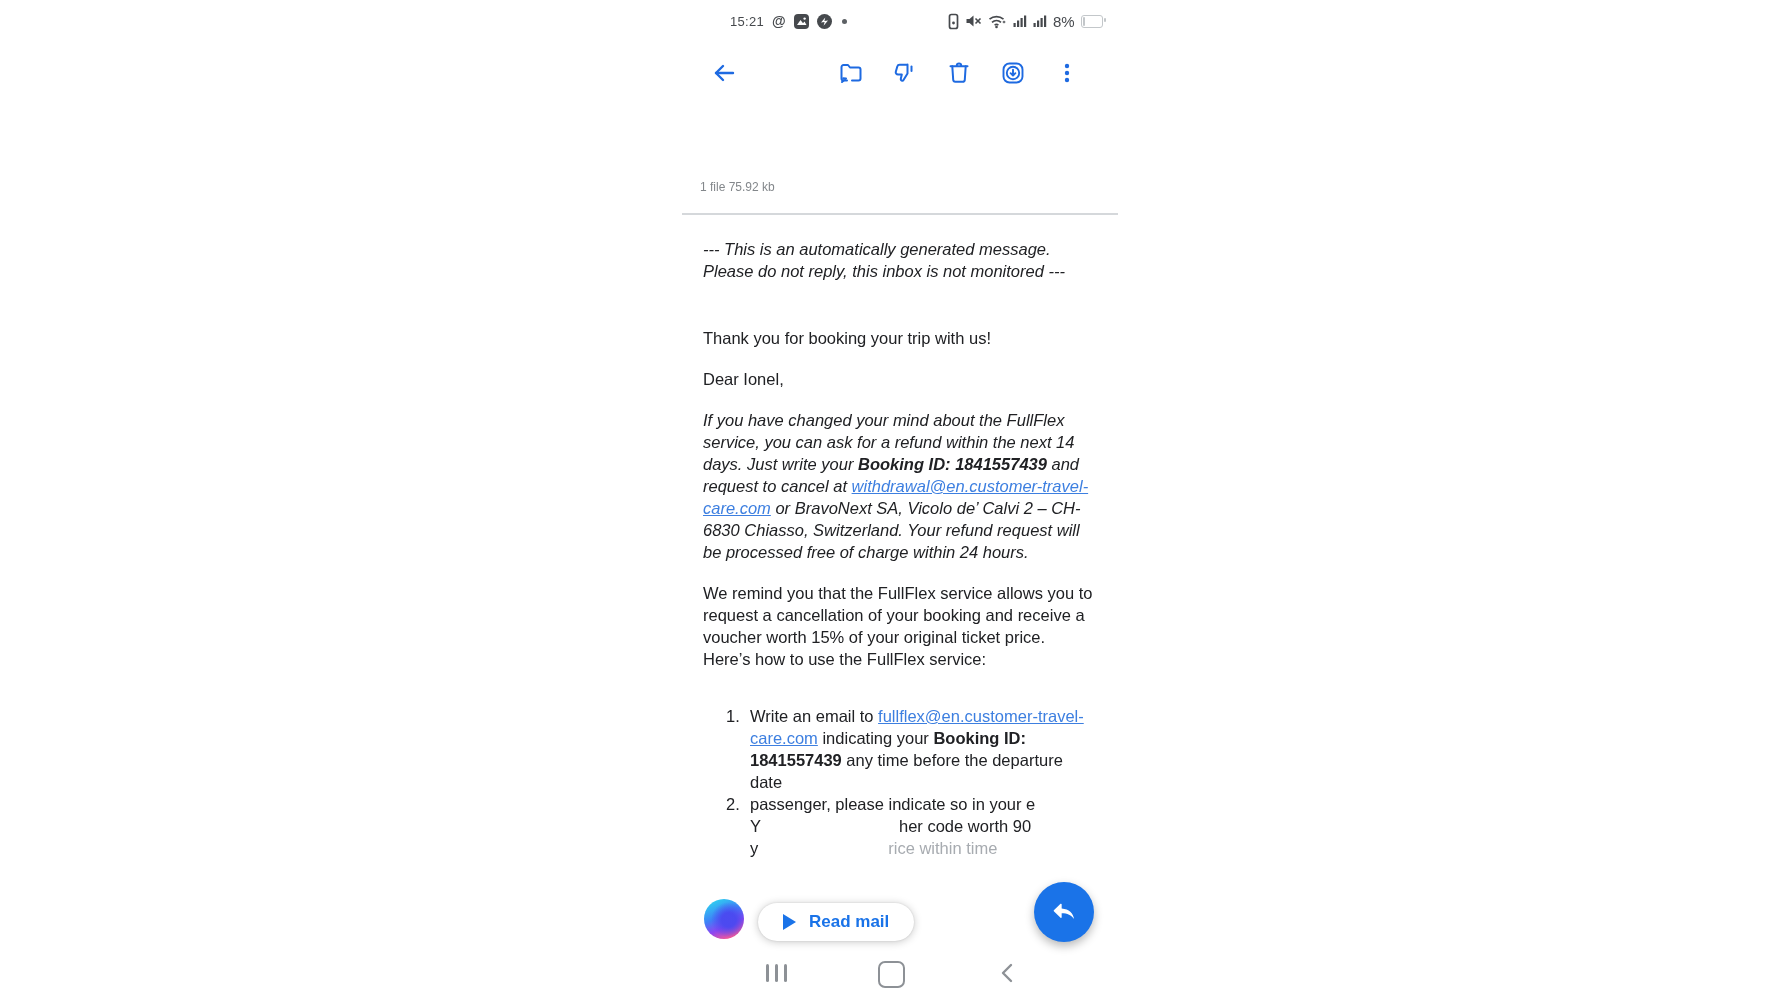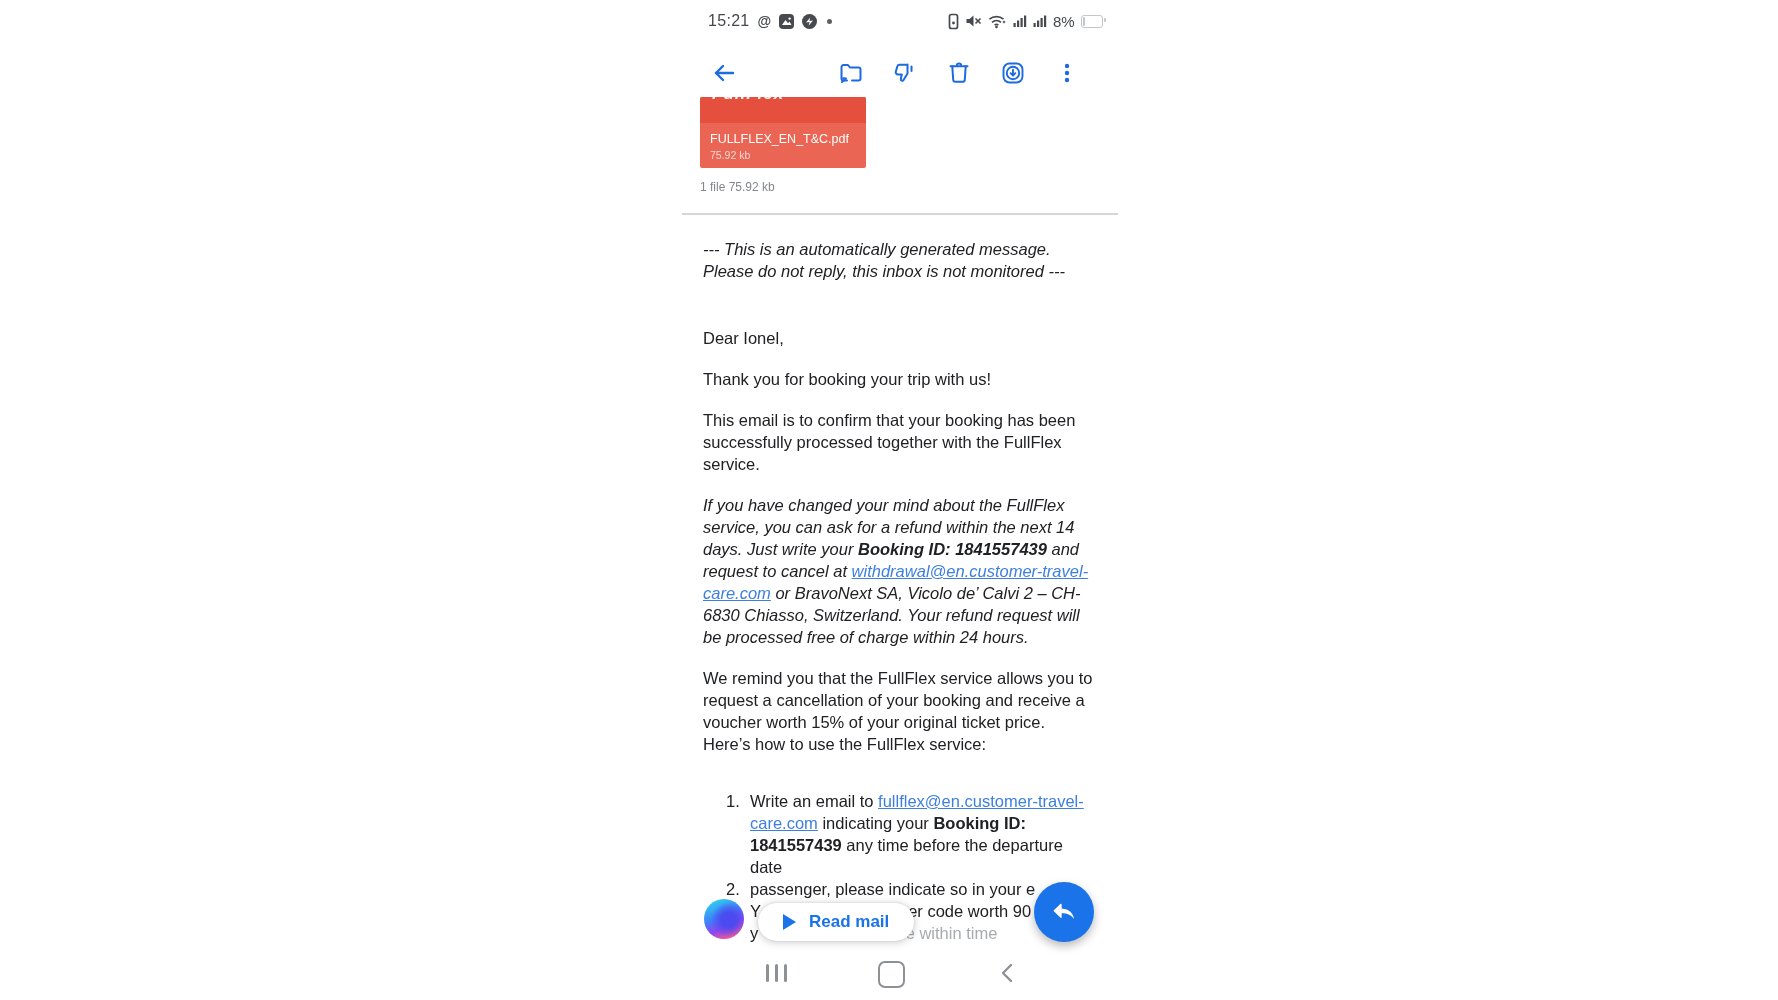--- a/index.html
+++ b/index.html
@@ -1,21 +1,21 @@
 <!DOCTYPE html>
 <html><head>
 <meta charset="utf-8">
 <style>
   html,body{margin:0;padding:0;background:#fff;}
   .canvas{position:relative;width:1778px;height:1000px;background:#ffffff;overflow:hidden;
           font-family:"Liberation Sans",sans-serif;color:#202124;}
 
   
   .status-left{position:absolute;left:708px;top:11px;height:20px;display:flex;align-items:center;gap:8px;color:#46494d;}
-  .status-time{font-size:16px;letter-spacing:.3px;}
+  .status-time{font-size:13px;letter-spacing:.3px;margin-left:22px;}
   .status-at{font-size:14px;font-weight:700;}
   .chip-sq{width:15px;height:15px;border-radius:4px;background:#46494d;position:relative;overflow:hidden;}
   .chip-sq svg{position:absolute;left:0;top:0;}
   .chip-ci{width:15px;height:15px;border-radius:50%;background:#46494d;position:relative;overflow:hidden;}
   .chip-ci svg{position:absolute;left:0;top:0;}
   .notif-dot{width:5px;height:5px;border-radius:50%;background:#5c6064;margin-left:2px;}
   .status-right{position:absolute;left:948px;top:10px;height:22px;display:flex;align-items:center;gap:6px;color:#46494d;}
   .status-pct{font-size:15px;}
   .batt{width:20px;height:11px;border:1.6px solid #c3c7ca;border-radius:3px;position:relative;}
   .batt:after{content:"";position:absolute;right:-4px;top:2.2px;width:2px;height:4.5px;background:#c3c7ca;border-radius:1px;}
@@ -164,35 +164,27 @@
       </svg>
     <svg class="tb-ic" viewBox="0 0 26 26">
         <g fill="#1e6ae1">
           <circle cx="13" cy="6" r="2.2"></circle>
           <circle cx="13" cy="13" r="2.2"></circle>
           <circle cx="13" cy="20" r="2.2"></circle>
         </g>
       </svg>
   </div>
 
-  <div class="attach-card">
-    <div class="card-band">
-        <span>FullFlex</span>
-      </div>
-    <div class="card-filename">FULLFLEX_EN_T&amp;C.pdf</div>
-    <div class="card-size">75.92 kb</div>
-  </div>
   <div class="attach-summary">1 file 75.92 kb</div>
   <div class="divider"></div>
 
   <div class="email-body">
     <p class="p-disclaimer">--- This is an automatically generated message. Please do not reply, this inbox is not monitored ---</p>
+    <p>Thank you for booking your trip with us!</p>
     <p>Dear Ionel,</p>
-    <p>Thank you for booking your trip with us!</p>
-    <p>This email is to confirm that your booking has been successfully processed together with the FullFlex service.</p>
     <p class="p-italic"><span>If you have changed your mind about the FullFlex service, you can ask for a refund within the next 14 days. Just write your </span><b>Booking ID: 1841557439</b><span> and request to cancel at </span><a>withdrawal@en.customer-travel-care.com</a><span> or BravoNext SA, Vicolo de’ Calvi 2 – CH-6830 Chiasso, Switzerland. Your refund request will be processed free of charge within 24 hours.</span></p>
     <p>We remind you that the FullFlex service allows you to request a cancellation of your booking and receive a voucher worth 15% of your original ticket price. Here’s how to use the FullFlex service:</p>
     <ol class="email-list">
       <li>
         <span class="li-marker">1.</span>
         <span>Write an email to </span><a>fullflex@en.customer-travel-care.com</a><span> indicating your </span><b>Booking ID: 1841557439</b><span> any time before the departure date</span>
       </li>
       <li>
         <span class="li-marker">2.</span>
         <span class="li-line">passenger, please indicate so in your e</span>

